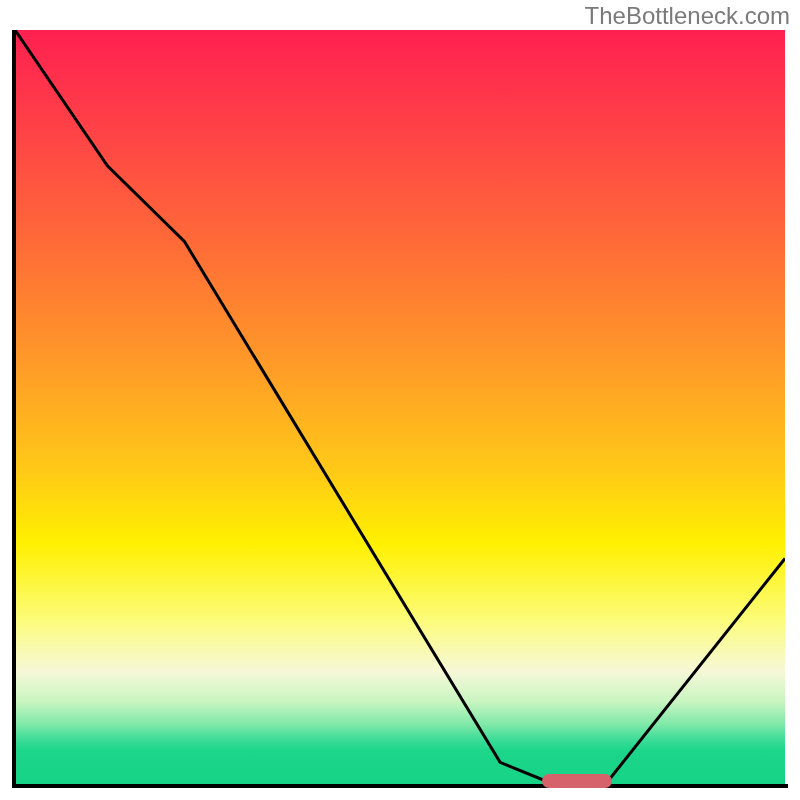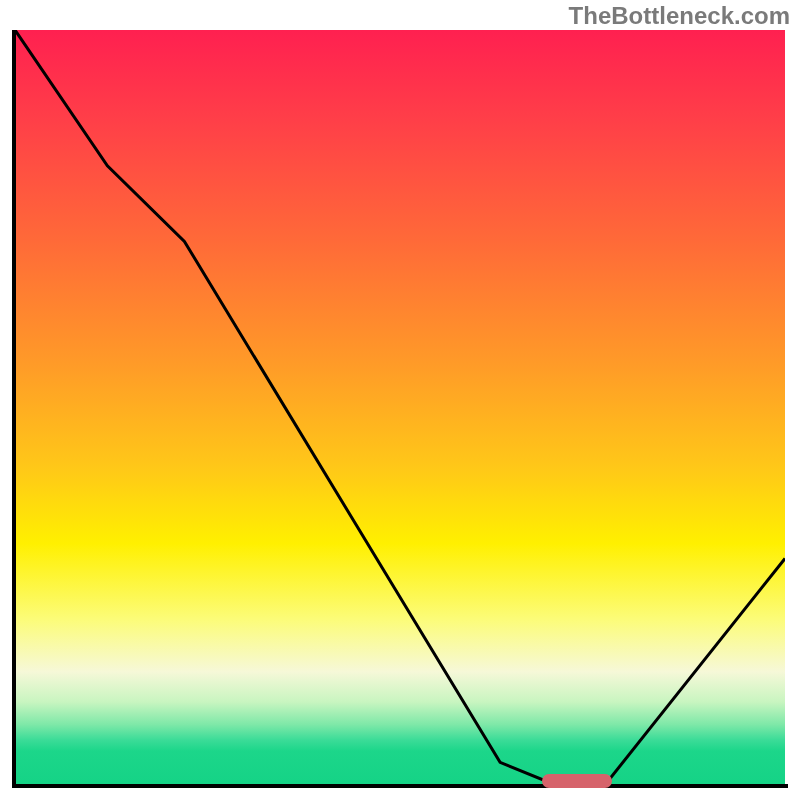--- a/index.html
+++ b/index.html
@@ -14,21 +14,21 @@
     position: relative;
     width: 800px;
     height: 800px;
   }
   .watermark {
     position: absolute;
     top: 2px;
     right: 10px;
     font-family: Arial, Helvetica, sans-serif;
     font-size: 24px;
-    font-weight: bold;
+    font-weight: normal;
     color: #7a7a7a;
     z-index: 10;
   }
   .plot-area {
     position: absolute;
     left: 15px;
     top: 30px;
     width: 770px;
     height: 755px;
     background: linear-gradient(to bottom,

